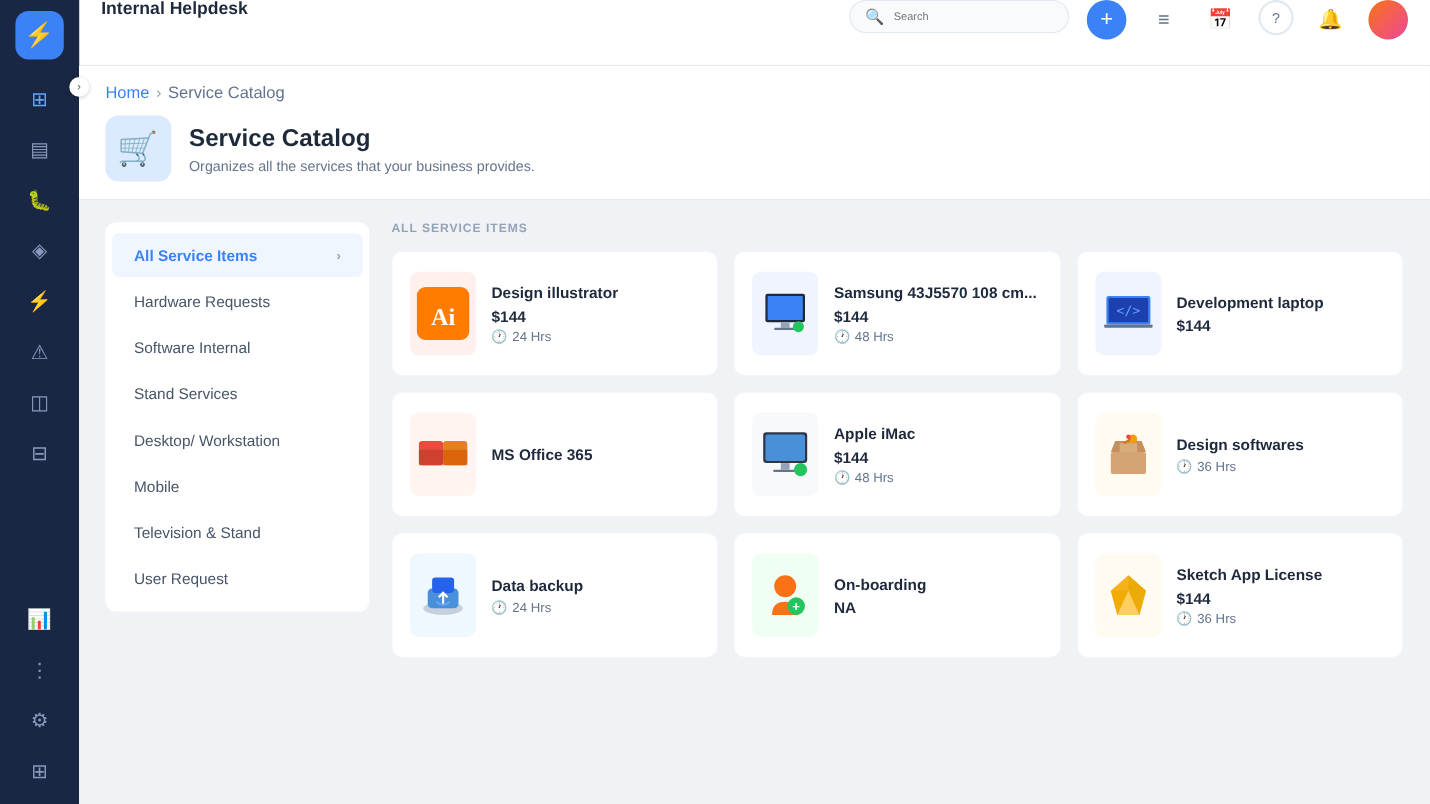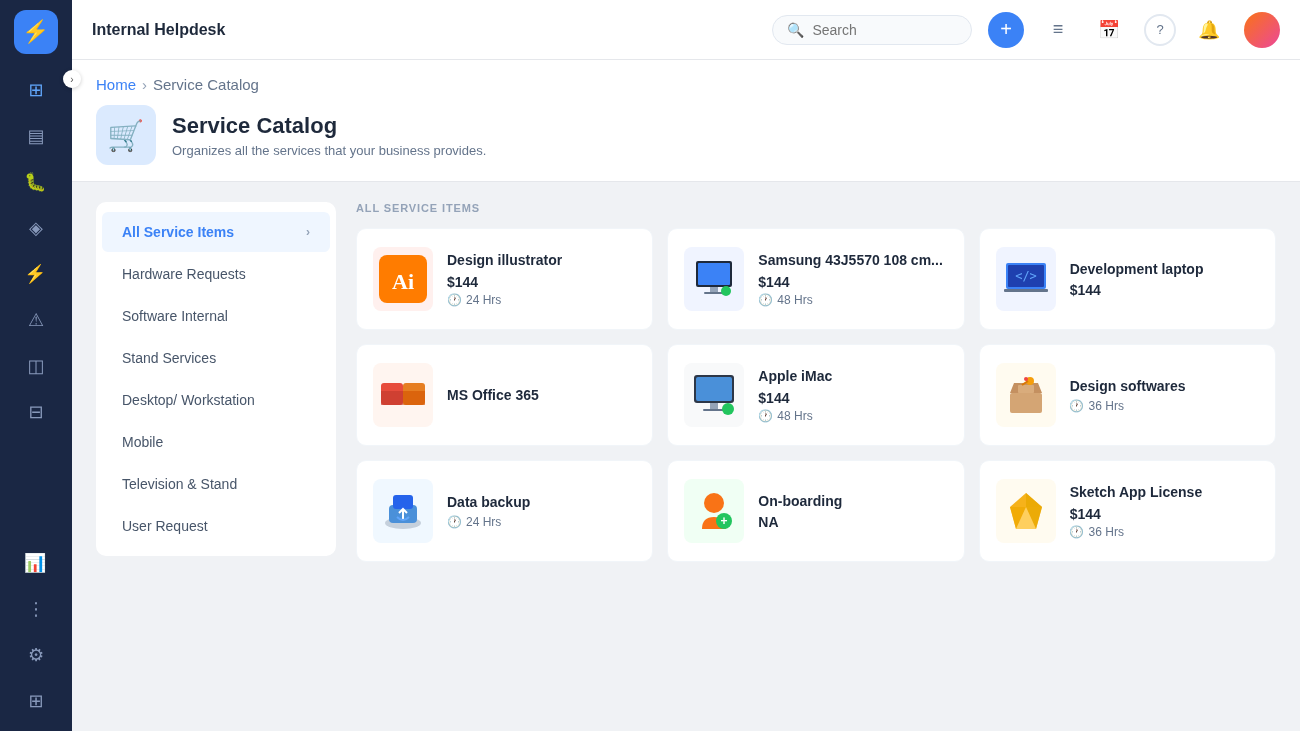--- a/index.html
+++ b/index.html
@@ -59,21 +59,21 @@
       display: flex;
       flex-direction: column;
       overflow: hidden;
     }
 
     
     .top-header {
       background: white;
       height: 60px;
       display: flex;
-      align-items: center;
+      align-items: flex-start;
       padding: 0 20px;
       border-bottom: 1px solid #e5e7eb;
       gap: 16px;
       flex-shrink: 0;
     }
     .app-title {
       font-size: 16px;
       font-weight: 600;
       color: #1e293b;
       flex: 1;
@@ -82,21 +82,21 @@
       display: flex; align-items: center;
       background: #f8fafc;
       border: 1px solid #e2e8f0;
       border-radius: 20px;
       padding: 6px 14px;
       gap: 8px;
       width: 200px;
     }
     .search-bar input {
       border: none; background: transparent;
-      font-size: 14px; color: #64748b;
+      font-size: 10px; color: #64748b;
       outline: none; width: 140px;
     }
     .header-icon-btn {
       width: 36px; height: 36px;
       border-radius: 50%;
       display: flex; align-items: center; justify-content: center;
       cursor: pointer;
       color: #64748b;
       font-size: 18px;
     }
@@ -205,21 +205,21 @@
       border-radius: 10px;
       padding: 18px 16px;
       display: flex;
       align-items: center;
       gap: 14px;
       cursor: pointer;
       transition: box-shadow 0.2s;
       border: 1px solid #f1f5f9;
     }
     .card-icon {
-      width: 60px; height: 64px;
+      width: 60px; height: 76px;
       flex-shrink: 0;
       display: flex; align-items: center; justify-content: center;
       font-size: 38px;
       border-radius: 8px;
     }
     .card-info { flex: 1; min-width: 0; }
     .card-name { font-size: 14px; font-weight: 600; color: #1e293b; line-height: 1.3; }
     .card-price { font-size: 14px; font-weight: 700; color: #1e293b; margin-top: 4px; }
     .card-meta { display: flex; align-items: center; gap: 4px; font-size: 12px; color: #64748b; margin-top: 3px; }
     .clock-icon { font-size: 12px; }

